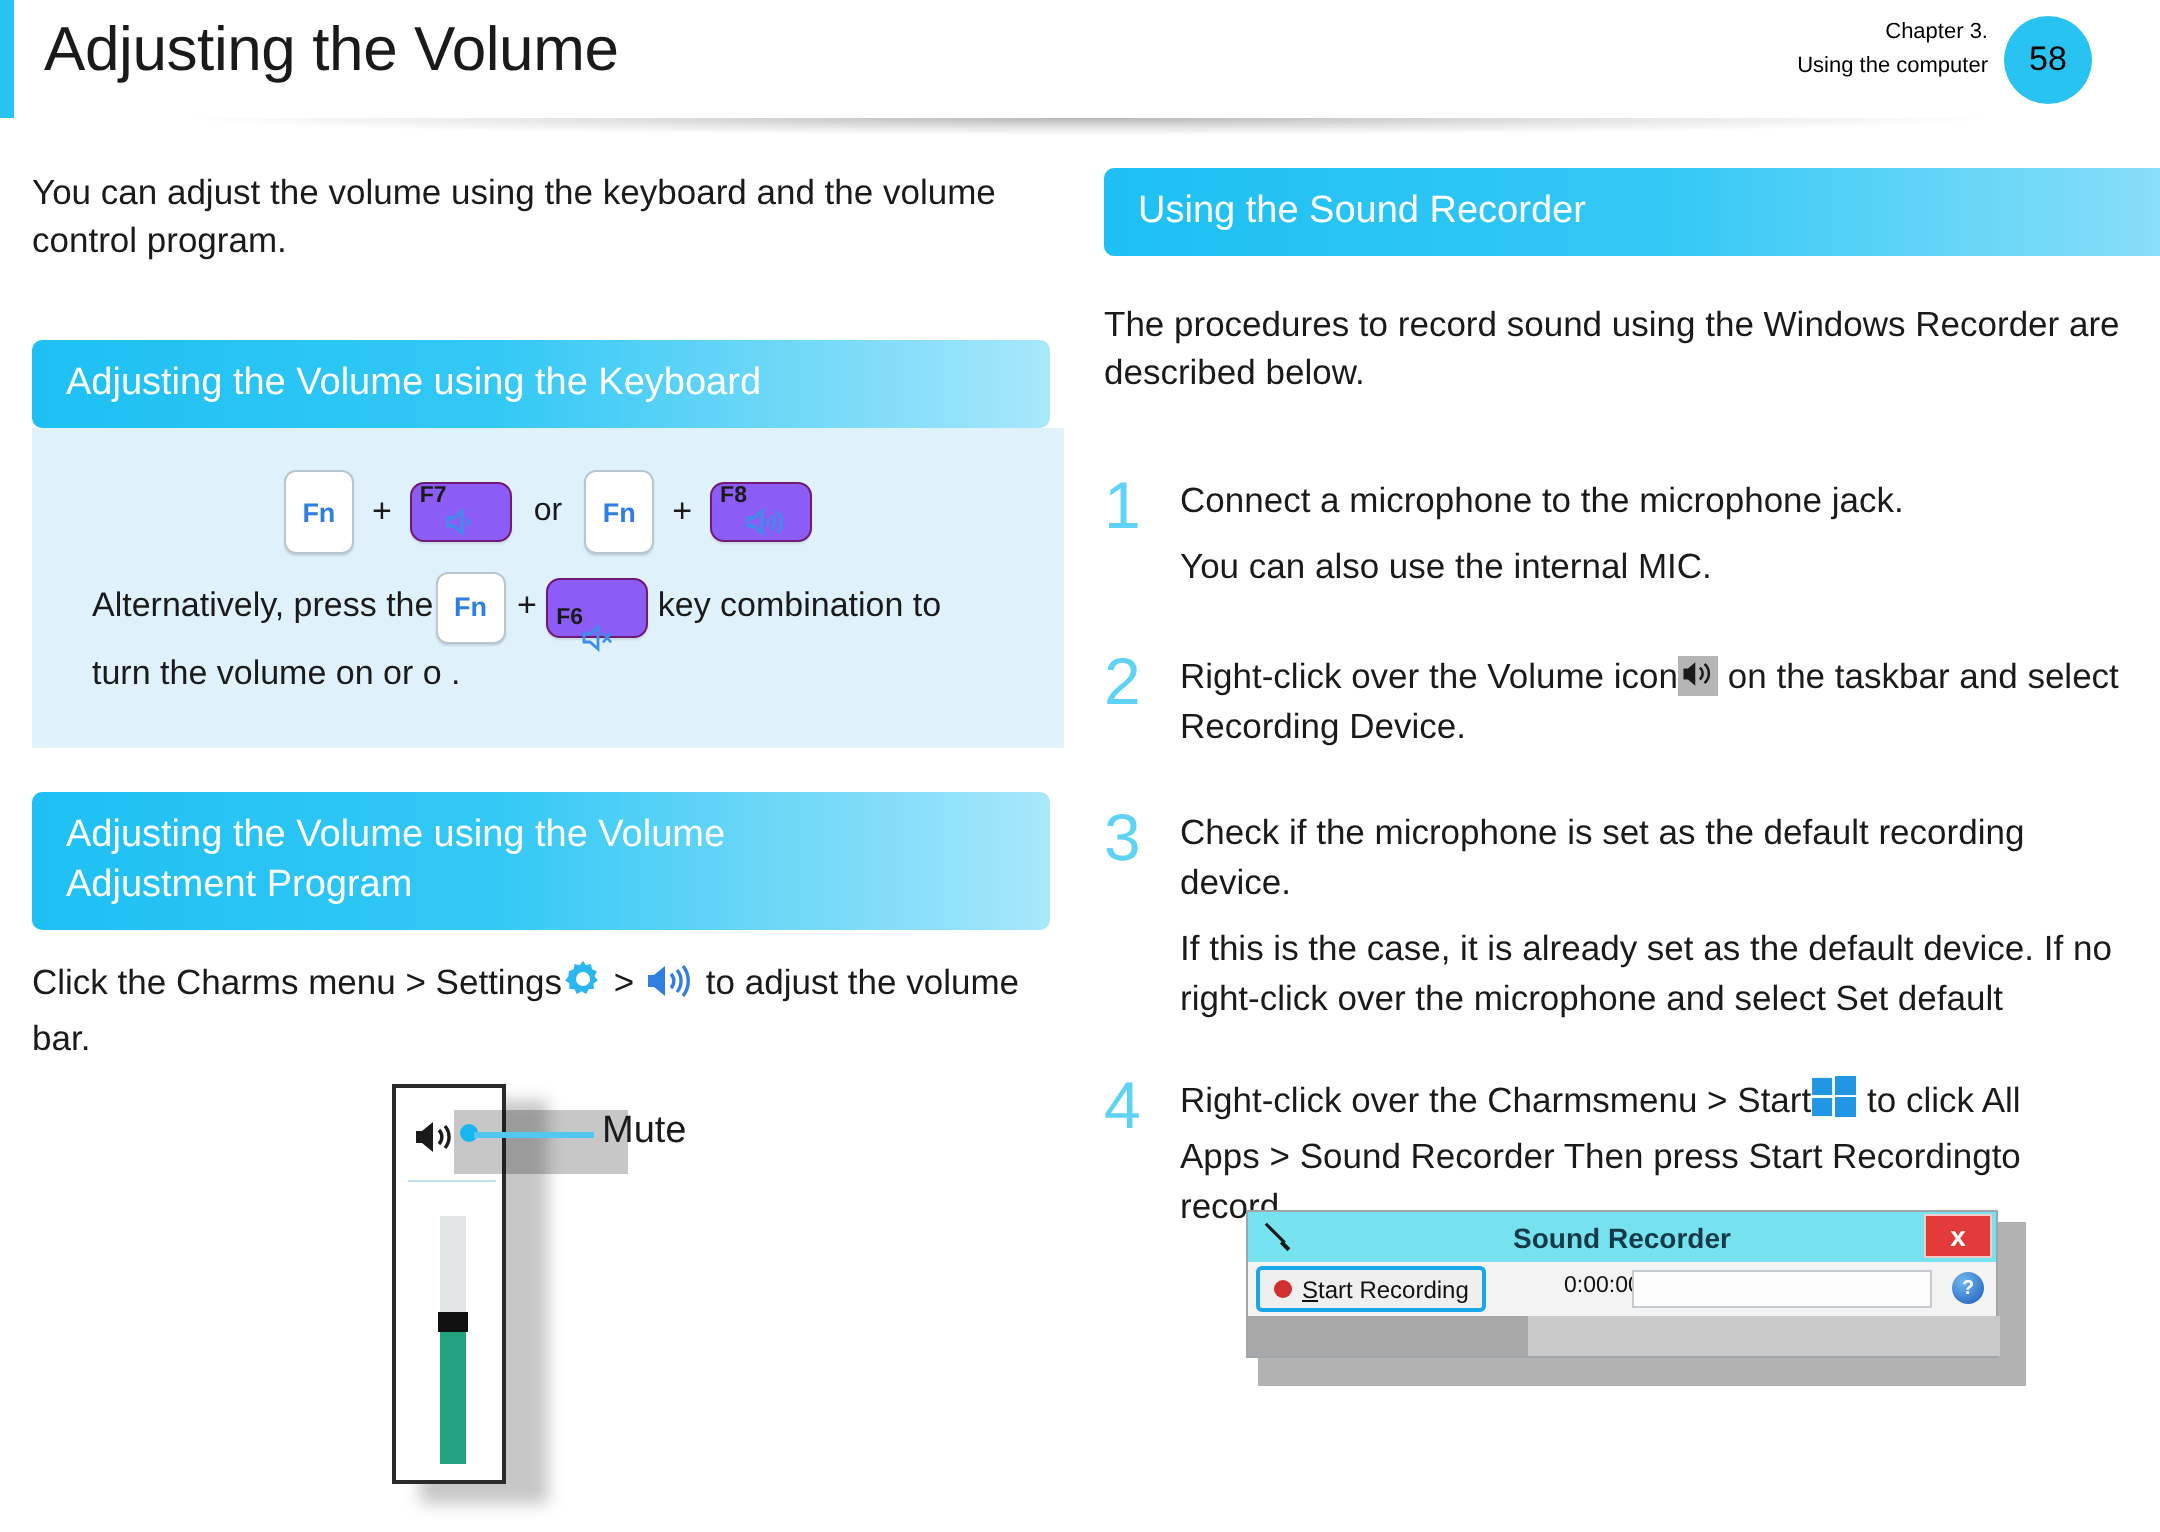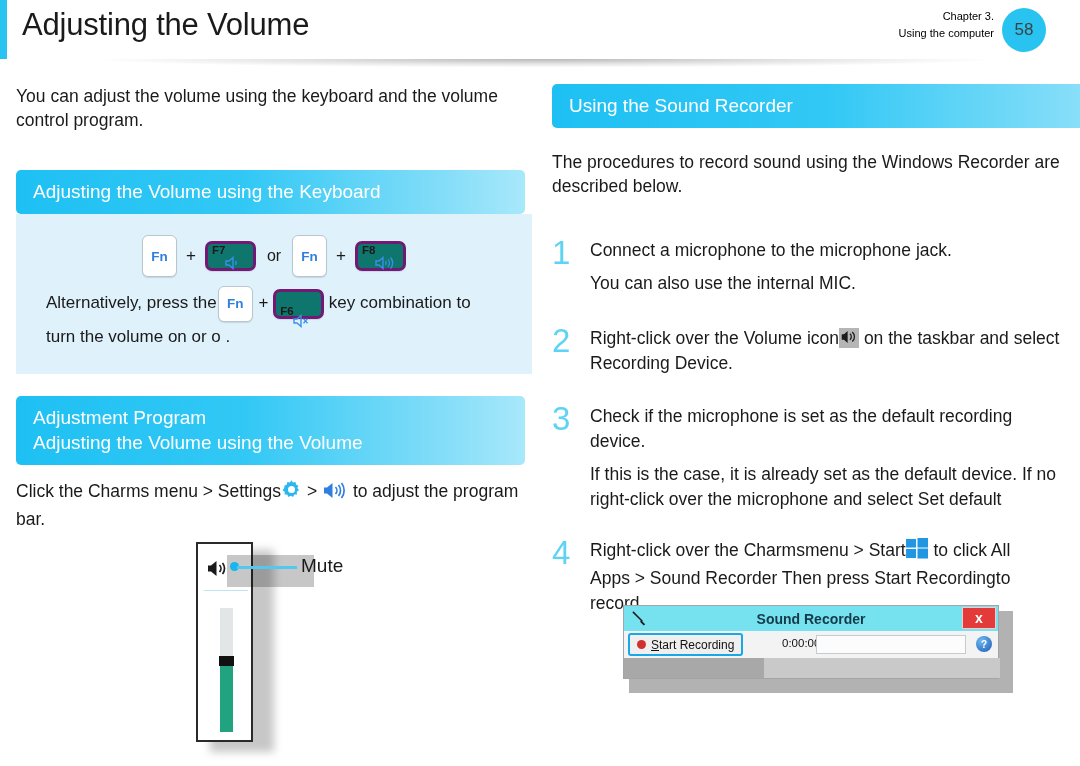--- a/index.html
+++ b/index.html
@@ -24,21 +24,21 @@
     font-size: 31px; color: #1a1a1a; letter-spacing: -0.2px;
     white-space: nowrap;
   }
   .header-right {
     position: absolute; right: 58px; top: 8px;
     text-align: right; color: #000000; font-size: 11px; line-height: 17px;
   }
   .header-badge {
     position: absolute; right: 6px; top: 8px;
     width: 44px; height: 44px; border-radius: 50%;
-    background: #29c3f2; color: #404040;
+    background: #29c3f2; color: #000000;
     font-size: 17px; display: flex; align-items: center; justify-content: center;
   }
   .header-shadow {
     position: absolute; left: 16px; top: 59px; width: 1056px; height: 11px;
     background: radial-gradient(ellipse 55% 100% at 50% 0%, rgba(0,0,0,0.28) 0%, rgba(0,0,0,0.10) 45%, rgba(0,0,0,0) 78%);
   }
 
   
   .col-left  { position: absolute; left: 16px;  top: 84px; width: 512px; }
   .col-right { position: absolute; left: 552px; top: 84px; width: 545px; }
@@ -69,21 +69,21 @@
   .key {
     display: inline-flex; align-items: center; justify-content: center;
     background: #ffffff; border: 1px solid #b9c6cf; border-radius: 6px;
     color: #2f7fe0; font-size: 13.5px; font-weight: bold;
     width: 35px; height: 42px;
     box-shadow: 0 1px 1px rgba(0,0,0,0.12);
     vertical-align: middle;
   }
   .fkey {
     position: relative; display: inline-block;
-    background: #0f766e; border: 3px solid #701a75; border-radius: 7px;
+    background: #8b5cf6; border: 1px solid #701a75; border-radius: 7px;
     width: 51px; height: 30px; vertical-align: middle;
     box-shadow: 0 1px 1px rgba(0,0,0,0.10);
   }
   .fkey .flabel {
     position: absolute; left: 4px; top: 0px;
     font-size: 11.5px; font-weight: bold; color: #1a1a1a;
   }
   .fkey .fglyph {
     position: absolute; left: 16px; top: 12px; color: #3b8fe8;
   }
@@ -276,41 +276,41 @@
               <path d="M11.5 4.6 l4 4.6 M15.5 4.6 l-4 4.6" stroke="#3b8fe8" stroke-width="1.3"></path>
             </svg>
           </span>
         </span>
         <span>key combination to</span>
         <div style="line-height:30px;">turn the volume on or o .</div>
       </div>
     </div>
 
     <div class="bar" style="margin-top:22px; width:509px;">
+      <div>Adjusting the Volume using the Volume</div>
       <div>Adjustment Program</div>
-      <div>Adjusting the Volume using the Volume</div>
     </div>
 
     <div class="charms-line" style="margin-top:14px; width:512px;">
       <span>Click the Charms menu &gt; Settings</span><span class="inline-icon">
         <svg width="21" height="21" viewBox="0 0 24 24">
           <path fill="#2bb6ef" d="M12 1.5l1.6 2.6 3-.7.5 3 2.8 1.2-1.3 2.8 1.9 2.4-2.5 1.8.3 3-3.1.2-1.4 2.7-2.6-1.5-2.7 1.5-1.4-2.7-3-.2.2-3-2.5-1.8 1.9-2.4L3.9 7.6 6.7 6.4l.5-3 3 .7z"></path>
           <circle cx="12" cy="12" r="4" fill="#ffffff"></circle>
         </svg>
       </span>
       <span>&gt;</span>
       <span class="inline-icon">
         <svg width="26" height="19" viewBox="0 0 26 19">
           <path d="M2 6.5 h3 L10.5 2 v15 L5 12.5 H2 z" fill="#2f7fe0"></path>
           <path d="M13.5 6 a5 5 0 0 1 0 7" fill="none" stroke="#2f7fe0" stroke-width="1.7"></path>
           <path d="M16.5 4 a8.5 8.5 0 0 1 0 11" fill="none" stroke="#2f7fe0" stroke-width="1.7"></path>
           <path d="M19.5 2 a12 12 0 0 1 0 15" fill="none" stroke="#2f7fe0" stroke-width="1.7"></path>
         </svg>
       </span>
-      <span>to adjust the program</span>
+      <span>to adjust the volume</span>
       <div>bar.</div>
     </div>
   </div>
 
   <div class="vol-widget">
     <div class="vol-shadow"></div>
     <div class="vol-box">
       <span class="vol-speaker">
         <svg width="26" height="19" viewBox="0 0 26 19">
           <path d="M2 6.5 h3 L10.5 2 v15 L5 12.5 H2 z" fill="#1a1a1a"></path>

